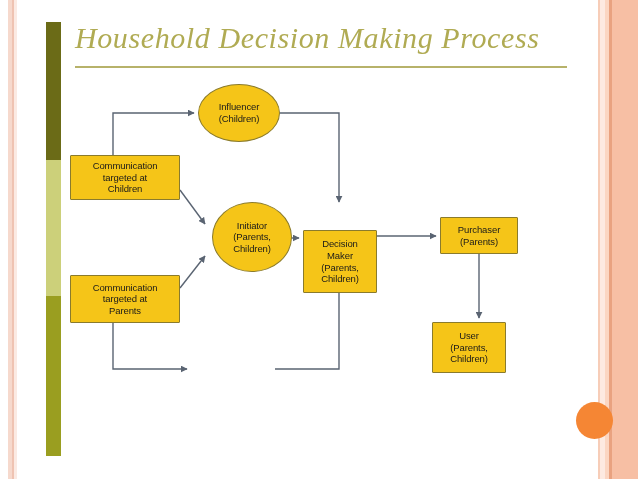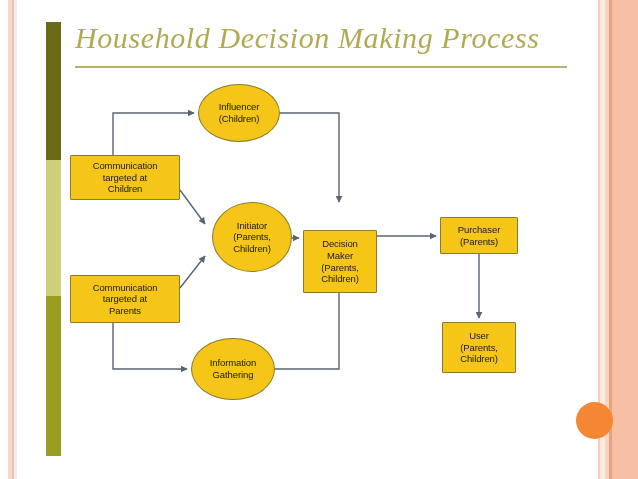--- a/index.html
+++ b/index.html
@@ -73,21 +73,21 @@
   .node.ellipse{border-radius:50%;}
   .node.rect{border-radius:1px;}
 
   
   .n-influencer{left:198px;top:84px;width:82px;height:58px;}
   .n-comm-children{left:70px;top:155px;width:110px;height:45px;}
   .n-initiator{left:212px;top:202px;width:80px;height:70px;}
   .n-comm-parents{left:70px;top:275px;width:110px;height:48px;}
   .n-decision{left:303px;top:206px;width:74px;height:63px;margin-top:24px;}
   .n-purchaser{left:440px;top:217px;width:78px;height:37px;}
-  .n-user{left:442px;top:322px;width:74px;height:51px;}
+  .n-user{left:432px;top:322px;width:74px;height:51px;}
   .n-info{left:191px;top:338px;width:84px;height:62px;}
 
   
   .orange-dot{
     position:absolute;left:576px;top:402px;
     width:37px;height:37px;border-radius:50%;
     background:#f58634;
   }
 </style>
 </head>
@@ -151,18 +151,17 @@
     <div class="node ellipse n-initiator">Initiator<br>(Parents,<br>Children)</div>
 
     <div class="node rect n-comm-parents">Communication<br>targeted at<br>Parents</div>
 
     <div class="node rect n-decision">Decision<br>Maker<br>(Parents,<br>Children)</div>
 
     <div class="node rect n-purchaser">Purchaser<br>(Parents)</div>
 
     <div class="node rect n-user">User<br>(Parents,<br>Children)</div>
 
-    <div class="node ellipse n-info">Information<br>Gathering</div>
   </div>
 
   <div class="orange-dot"></div>
 
 </div>
 
 </body></html>

